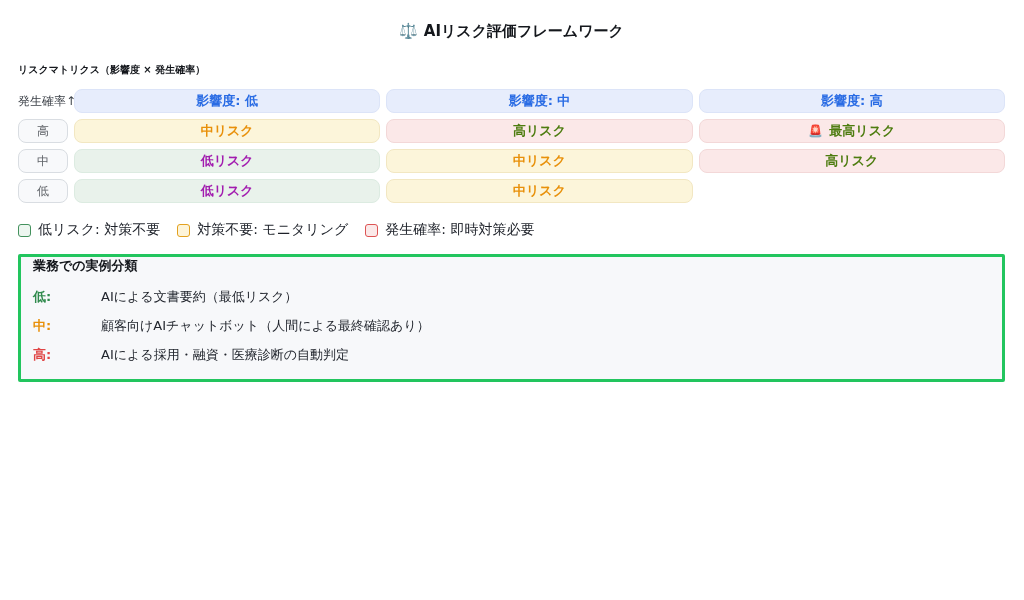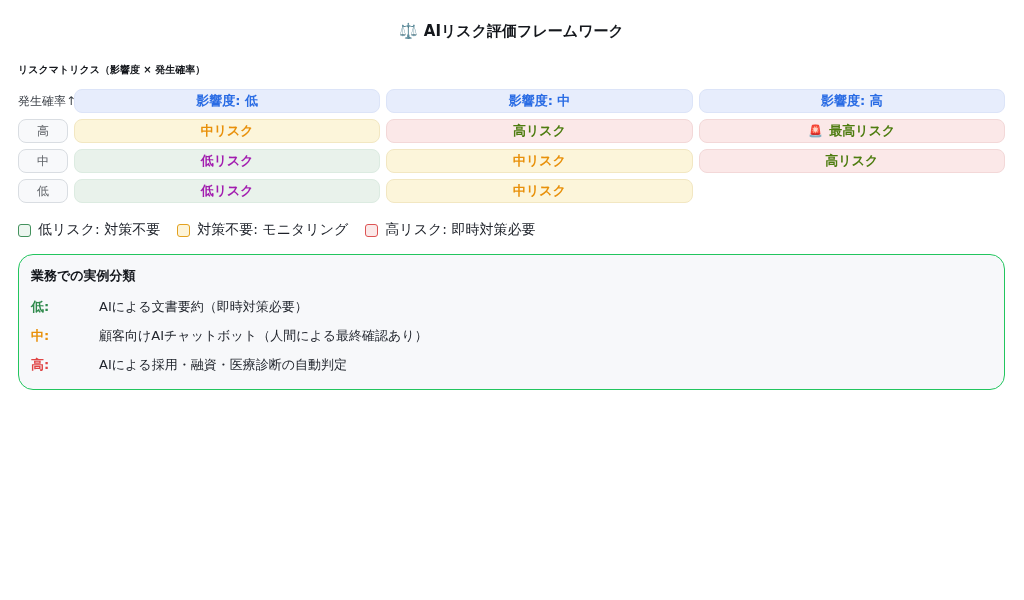--- a/index.html
+++ b/index.html
@@ -70,24 +70,24 @@
     color: #1d2129;
   }
   .legend-item { display: flex; align-items: center; gap: 7px; }
   .swatch { width: 13px; height: 13px; border-radius: 3px; border: 1.5px solid; }
   .swatch.low    { border-color: #43915d; background: #edf6f0; }
   .swatch.medium { border-color: #e3a11f; background: #fdf4d9; }
   .swatch.high   { border-color: #dd5454; background: #fbe9e9; }
 
   
   .panel {
-    border: 1px solid #22c55e;
+    border: 3px solid #22c55e;
     background: #f7f8fa;
-    border-radius: 15px;
-    padding: 12px 12px 4px;
+    border-radius: 2px;
+    padding: 0 12px 4px;
   }
   .panel-title { font-weight: bold; font-size: 13px; margin-bottom: 13px; color: #14171c; }
   .example-row {
     display: grid;
     grid-template-columns: 68px 1fr;
     font-size: 13px;
     margin-bottom: 11px;
     color: #22262e;
   }
   .example-label { font-weight: bold; }
@@ -147,29 +147,29 @@
     <div class="legend-item">
       <span class="swatch low"></span>
       <span>低リスク: 対策不要</span>
     </div>
     <div class="legend-item">
       <span class="swatch medium"></span>
       <span>対策不要: モニタリング</span>
     </div>
     <div class="legend-item">
       <span class="swatch high"></span>
-      <span>高リスク: 即時対策必要</span>
+      <span>発生確率: 即時対策必要</span>
     </div>
   </div>
 
   <div class="panel">
     <div class="panel-title">業務での実例分類</div>
     <div class="example-row">
       <span class="example-label ex-low">低:</span>
-      <span>AIによる文書要約（即時対策必要）</span>
+      <span>AIによる文書要約（最低リスク）</span>
     </div>
     <div class="example-row">
       <span class="example-label ex-medium">中:</span>
       <span>顧客向けAIチャットボット（人間による最終確認あり）</span>
     </div>
     <div class="example-row">
       <span class="example-label ex-high">高:</span>
       <span>AIによる採用・融資・医療診断の自動判定</span>
     </div>
   </div>

